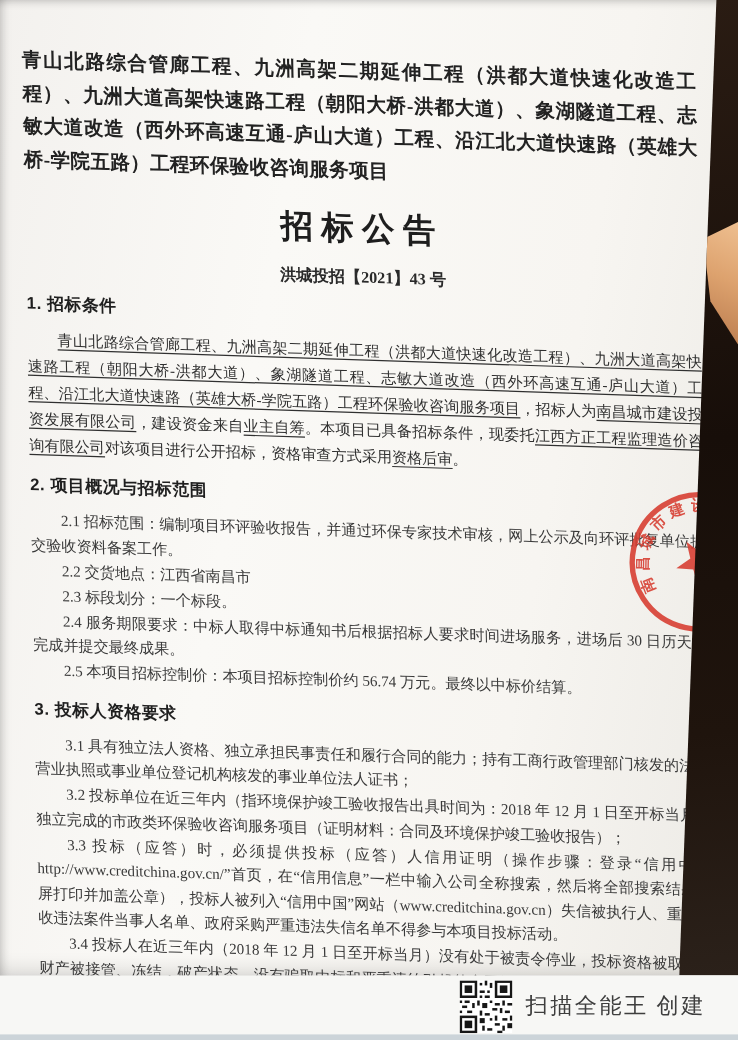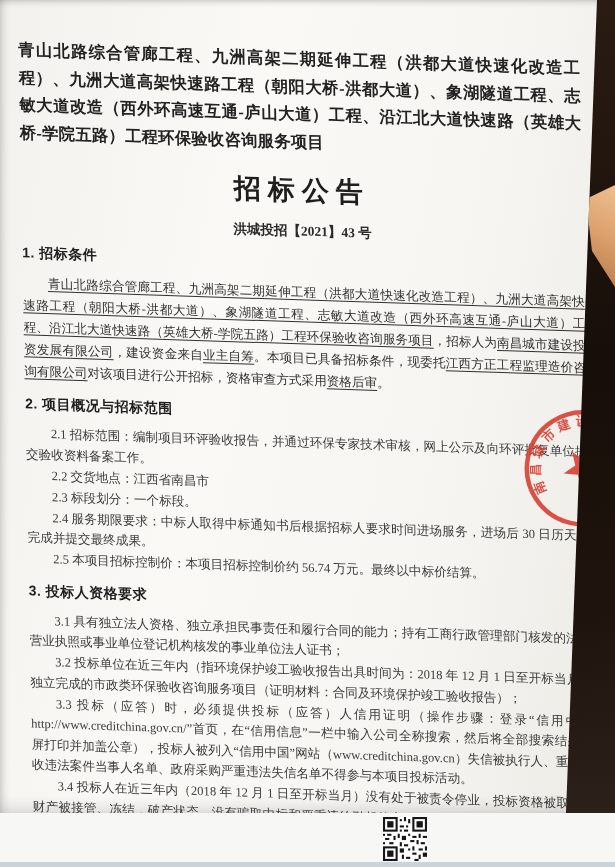--- a/index.html
+++ b/index.html
@@ -150,13 +150,14 @@
         <rect x="38" y="34" width="4" height="4"></rect>
       <rect x="30" y="40" width="4" height="2"></rect>
       <rect x="2" y="2" width="10" height="10" fill="#fff"></rect>
         <rect x="4" y="4" width="6" height="6"></rect>
       <rect x="30" y="2" width="10" height="10" fill="#fff"></rect>
         <rect x="32" y="4" width="6" height="6"></rect>
       <rect x="2" y="30" width="10" height="10" fill="#fff"></rect>
         <rect x="4" y="32" width="6" height="6"></rect>
     </g>
   </svg>
+  <div class="brand">扫描全能王 创建</div>
 </div>
 
 </body></html>

